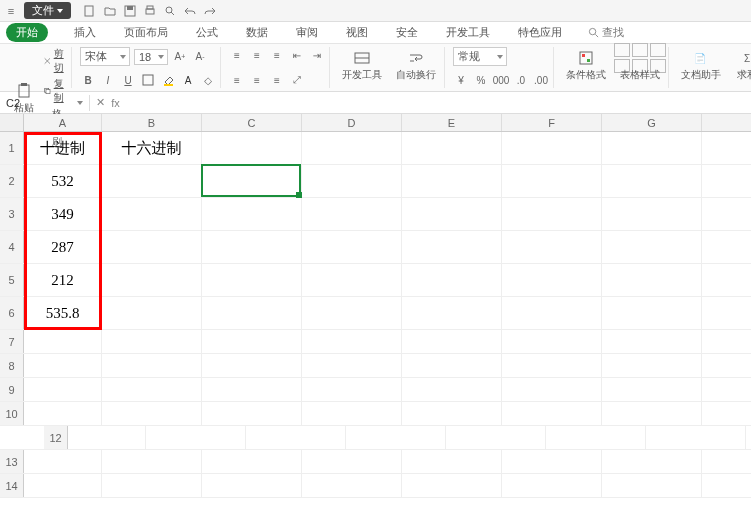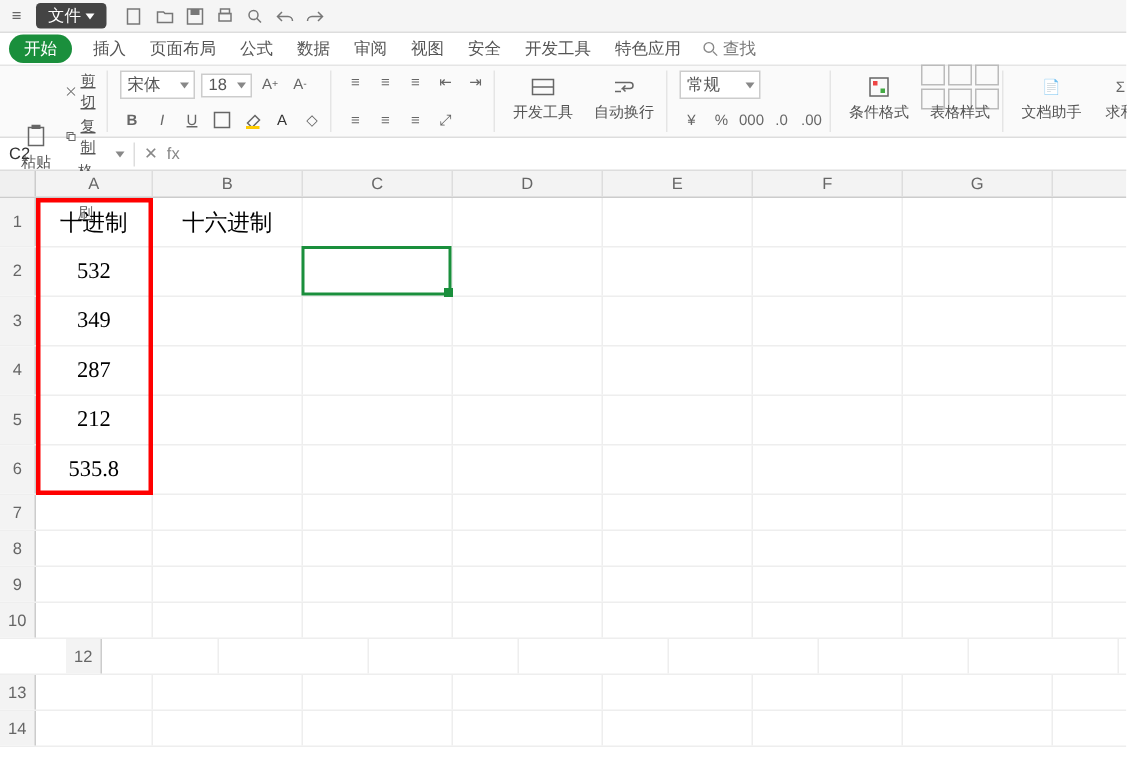--- a/index.html
+++ b/index.html
@@ -7,21 +7,21 @@
 
 
 .titlebar { display: flex; align-items: center; height: 22px; background: #f5f5f5; border-bottom: 1px solid #ddd; padding: 0 4px; gap: 6px; }
 .titlebar .menu-icon { width: 14px; display: inline-flex; justify-content: center; color: #666; }
 .titlebar .file-btn { background: #444; color: #fff; padding: 1px 8px; border-radius: 3px; font-size: 11px; display: inline-flex; align-items: center; gap: 3px; }
 .titlebar .file-btn::after { content: ""; border-left: 3px solid transparent; border-right: 3px solid transparent; border-top: 4px solid #fff; }
 .qat { display: flex; gap: 6px; margin-left: 6px; }
 .qat .icon { width: 14px; height: 14px; display: inline-flex; align-items: center; justify-content: center; color: #777; }
 
 
-.tabs { display: flex; align-items: center; height: 22px; background: #fff; border-bottom: 1px solid #e5e5e5; padding-left: 6px; gap: 12px; font-size: 11px; }
+.tabs { display: flex; align-items: center; height: 22px; background: #fff; border-bottom: 1px solid #e5e5e5; padding-left: 6px; gap: 24px; font-size: 11px; }
 .tab { color: #555; padding: 0 2px; }
 .tab.active { background: #1a8f3c; color: #fff; padding: 2px 10px; border-radius: 10px; }
 .search { display: inline-flex; align-items: center; gap: 3px; color: #777; }
 
 
 .ribbon { display: flex; height: 48px; background: #fafafa; border-bottom: 1px solid #ddd; padding: 3px 4px; gap: 4px; font-size: 10px; color: #555; }
 .rgroup { display: flex; flex-direction: column; justify-content: space-between; padding: 0 4px; border-right: 1px solid #e5e5e5; }
 .rgroup:last-child { border-right: none; }
 .rgroup .row { display: flex; align-items: center; gap: 4px; }
 .bigbtn { display: flex; flex-direction: column; align-items: center; justify-content: center; gap: 1px; padding: 2px 4px; min-width: 32px; }

